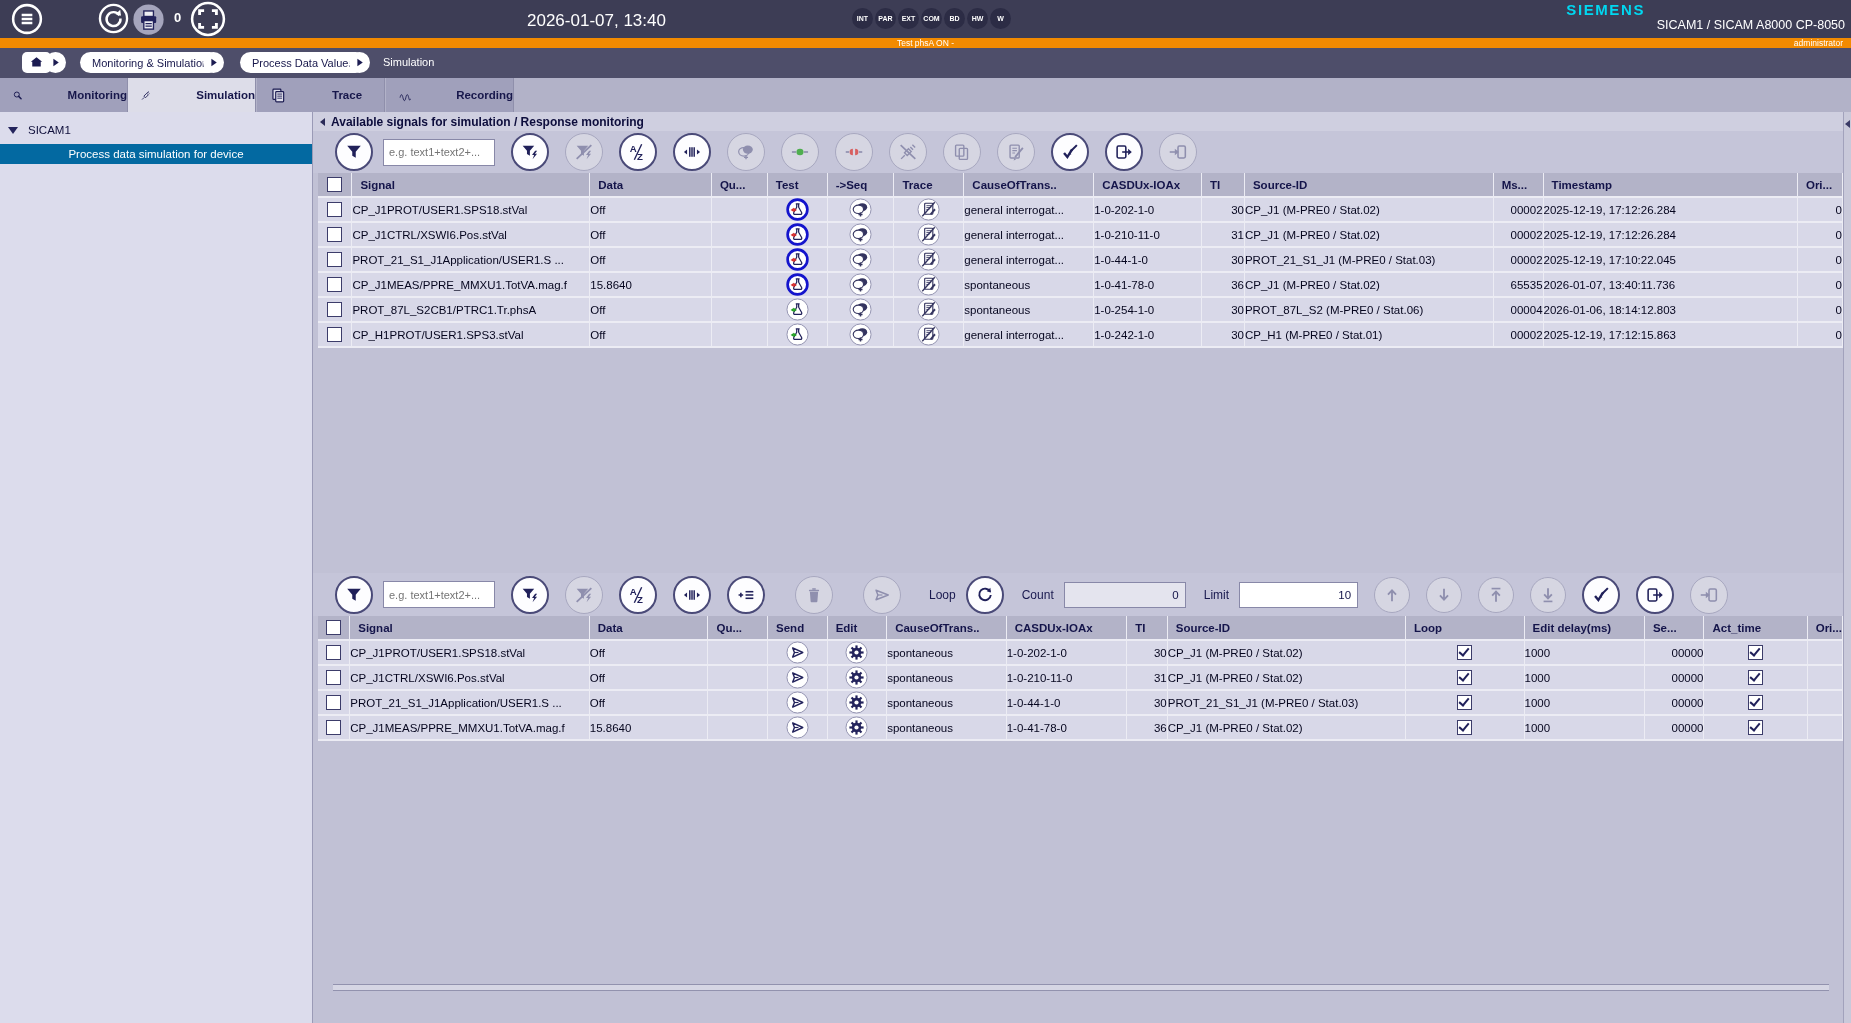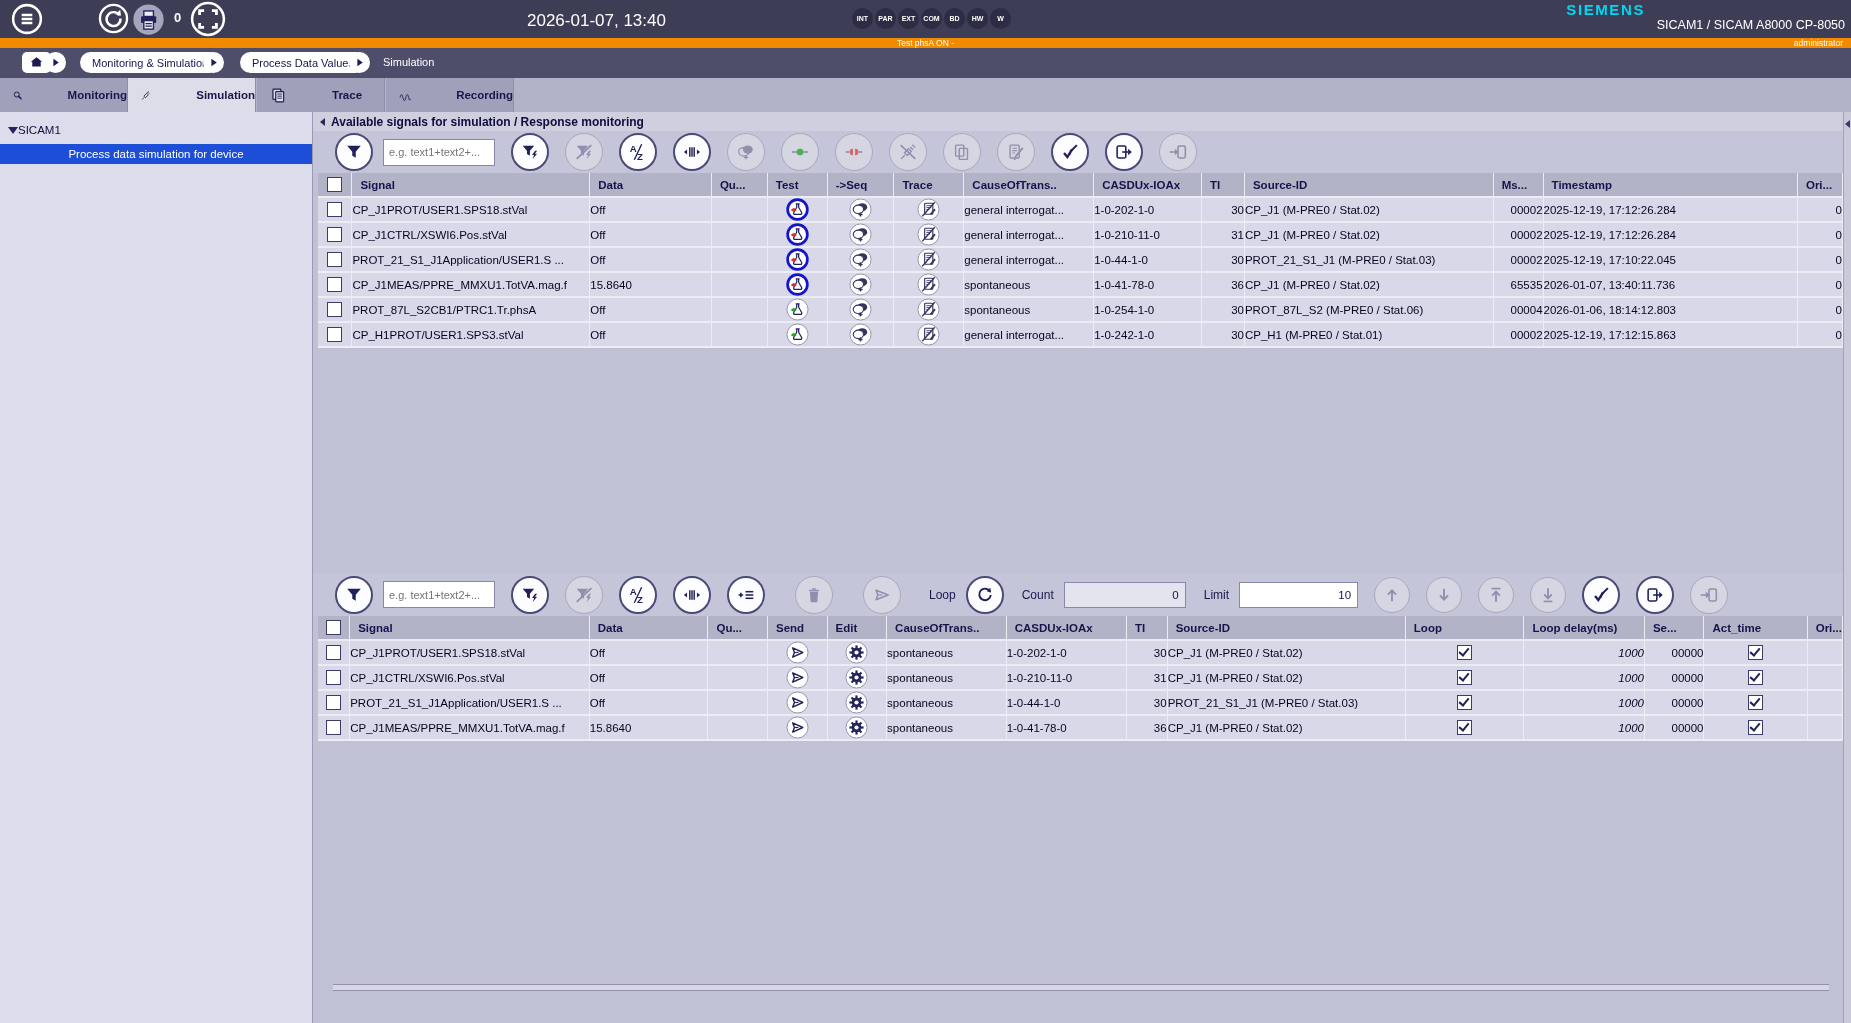--- a/index.html
+++ b/index.html
@@ -35,24 +35,24 @@
 
   
   .tabbar{position:absolute;left:0;top:78px;width:100%;height:34px;background:#b2b2c8;}
   .tab{position:absolute;top:0;height:34px;width:128px;background:#a0a0bb;display:flex;align-items:center;
        gap:8px;padding-left:12px;box-sizing:border-box;border-right:1px solid #8f8fab;cursor:default;}
   .tab .lbl{font-size:11.5px;font-weight:bold;color:#17174b;margin-left:36px;}
   .tab.active{background:#dddde9;}
 
   
   .sidebar{position:absolute;left:0;top:112px;width:313px;bottom:0;background:#dcdcec;border-right:1px solid #9a9ab6;box-sizing:border-box;}
-  .tree-root{display:flex;align-items:center;padding:9px 0 0 8px;height:18px;
+  .tree-root{display:flex;align-items:center;gap:10px;padding:9px 0 0 8px;height:18px;
              font-size:11.5px;color:#10103c;}
   .tri-down{width:0;height:0;border-left:5.5px solid transparent;border-right:5.5px solid transparent;border-top:7px solid #23235c;}
-  .tree-sel{margin-top:5px;height:20px;background:#1d4ed8;color:#fff;font-size:11.5px;
+  .tree-sel{margin-top:5px;height:20px;background:#0369a1;color:#fff;font-size:11.5px;
             display:flex;align-items:center;justify-content:center;}
 
   .main{position:absolute;left:313px;top:112px;right:8px;bottom:0;background:#c1c1d5;overflow:hidden;}
   .vstrip{position:absolute;right:0;top:112px;width:8px;bottom:0;background:#c9c9da;border-left:1px solid #a2a2bc;box-sizing:border-box;}
   .vstrip .arr{margin:8px auto 0;width:0;height:0;border-top:4px solid transparent;border-bottom:4px solid transparent;border-right:5px solid #3a3a66;}
 
   .phead{height:19px;background:#cfcfe0;display:flex;align-items:center;gap:6px;padding-left:7px;}
   .phead .tri{width:0;height:0;border-top:4px solid transparent;border-bottom:4px solid transparent;border-right:5px solid #2a2a58;}
   .phead .t{font-size:12px;font-weight:bold;color:#0d0d3c;}
 
@@ -75,21 +75,21 @@
   table.grid{border-collapse:collapse;table-layout:fixed;margin-left:5px;background:#c1c1d5;}
   table.grid th{height:23px;background:#b3b3c8;color:#14144a;font-size:11.5px;font-weight:bold;
                 text-align:left;padding:0 0 0 8px;border-right:1px solid #ececf4;border-bottom:2px solid #ececf4;
                 white-space:nowrap;overflow:hidden;}
   table.grid td{height:23px;background:#d8d8e8;color:#05051e;font-size:11.5px;
                 padding:0;border-right:1px solid #ececf4;border-bottom:2px solid #ececf4;
                 white-space:nowrap;overflow:hidden;}
   td.t-l{padding-left:8px;}
   td.t-r{text-align:right;padding-right:8px;margin-top:44px;}
   td.t-c{text-align:center;}
-  td.white{background:#fff;text-align:right;padding-right:8px;font-style:italic;}
+  td.white{background:#fff;text-align:left;padding-right:8px;}
   .cb{position:relative;display:inline-block;width:13px;height:13px;background:#fff;
       border:1.5px solid #3c3c6a;vertical-align:middle;}
   .cb.checked::after{content:"";position:absolute;left:3px;top:0px;width:4px;height:8px;
       border:solid #20205a;border-width:0 2px 2px 0;transform:rotate(40deg);}
   .ric{display:inline-flex;vertical-align:middle;}
 
   .hscroll{position:absolute;left:20px;right:14px;bottom:32px;height:5px;background:#d6d6e4;
            border-top:1px solid #9292ae;border-bottom:1px solid #9292ae;}
 
   .spacer1{height:225px;}
@@ -795,21 +795,21 @@
             <th>Signal</th>
             <th>Data</th>
             <th>Qu...</th>
             <th>Send</th>
             <th>Edit</th>
             <th>CauseOfTrans..</th>
             <th>CASDUx-IOAx</th>
             <th>TI</th>
             <th>Source-ID</th>
             <th>Loop</th>
-            <th>Loop delay(ms)</th>
+            <th>Edit delay(ms)</th>
             <th>Se...</th>
             <th>Act_time</th>
             <th>Ori...</th>
           </tr>
         </thead>
       <tbody>
           <tr>
   <td class="t-c"><span class="cb"></span></td>
   <td class="t-l">CP_J1PROT/USER1.SPS18.stVal</td>
   <td class="t-l">Off</td>

